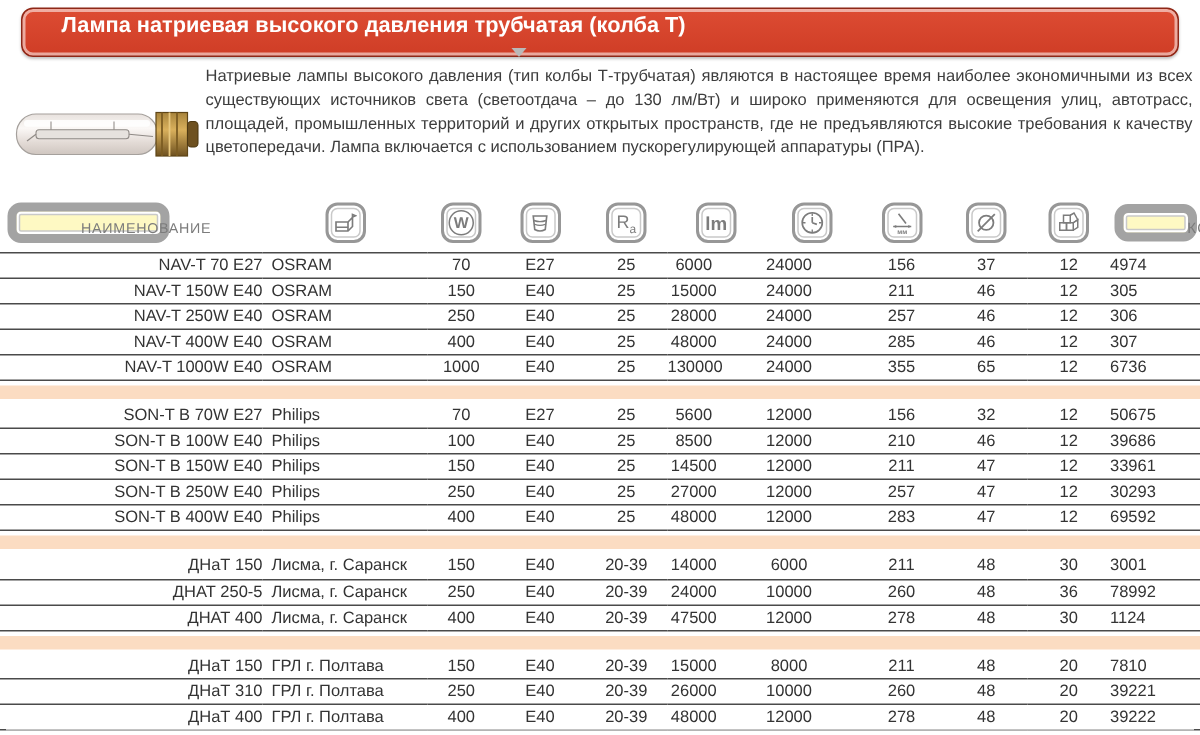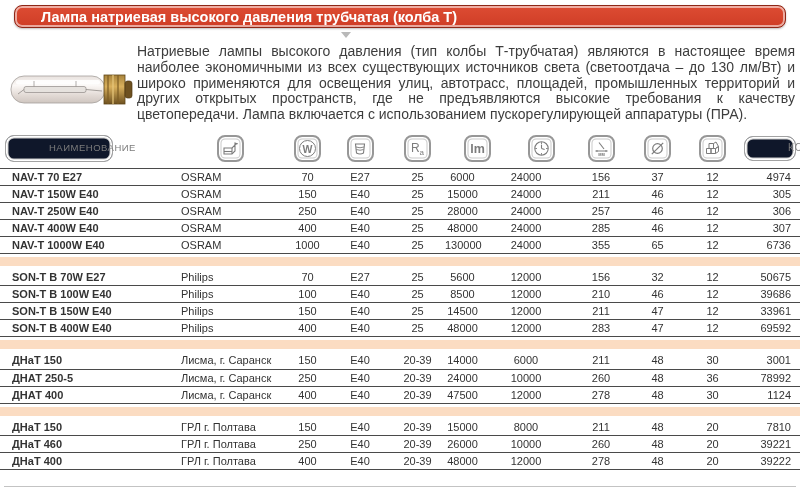--- a/index.html
+++ b/index.html
@@ -3,60 +3,60 @@
 <meta charset="utf-8">
 <style>
   * { margin:0; padding:0; box-sizing:border-box; }
   html,body { background:#fff; }
   .page {
     position:relative; width:800px; height:490px; background:#fff;
     font-family:"Liberation Sans", sans-serif; color:#333; overflow:hidden;
   }
   
   .title-bar {
-    position:absolute; left:14px; right:14px; top:5px; height:23px;
+    position:absolute; left:14px; right:14px; top:5px; height:33px;
     background:linear-gradient(#dd4c33,#cf3d26);
     border:1px solid #8e2717; border-radius:8px;
     box-shadow:inset 0 0 0 2px rgba(255,255,255,.55), 0 1px 2px rgba(0,0,0,.25);
     color:#fff; font-size:14.5px; font-weight:bold;
     line-height:23px; padding-left:26px; white-space:nowrap;
   }
   .arrow-down {
     position:absolute; left:341px; top:32px; width:0; height:0;
     border-left:5px solid transparent; border-right:5px solid transparent;
     border-top:6px solid #b9b9b9;
   }
   
   .intro { position:absolute; left:8px; right:5px; top:42px; height:86px; }
   .lamp-img { position:absolute; left:0; top:8px; width:128px; height:78px; }
   .desc {
     position:absolute; left:129px; right:0; top:2px;
-    font-size:14px; line-height:15.8px; text-align:justify; color:#3d3d3d;
+    font-size:11px; line-height:15.8px; text-align:justify; color:#3d3d3d;
   }
   
   table.lamps {
     position:absolute; left:0; top:130px; width:800px;
     border-collapse:collapse; table-layout:fixed;
   }
   table.lamps th { height:38px; vertical-align:middle; font-weight:normal;
     border-bottom:1.5px solid #4a4a4a; }
   table.lamps td { height:17px; font-size:11px; color:#333;
     border-bottom:1.5px solid #4a4a4a; white-space:nowrap; overflow:hidden; }
-  td.c-name  { text-align:left;  padding-left:12px;font-weight:bold; }
+  td.c-name  { text-align:right;  padding-left:24px; }
   td.c-mfr   { text-align:left;  padding-left:6px; }
   td.c-mid   { text-align:center; }
   td.c-rnum  { text-align:center; padding-right:30px; }
-  td.c-code  { text-align:right; padding-right:9px; }
+  td.c-code  { padding-right:9px; }
   tr.band-row td { border-bottom:none; height:15px; padding:0; }
   .band { height:9px; margin:3px 0; background:#fbdcc2; }
   
   .pill {
-    display:inline-block; border:1px solid #a3a3a3; border-radius:9px;
+    display:inline-block; border:6px solid #a3a3a3; border-radius:9px;
     box-shadow:inset 0 0 0 1.5px #fff, inset 0 0 0 2.5px #c9c9c9;
-    color:#7c7c7c; background:#0f172a; text-align:center;padding-left:43px;
+    color:#7c7c7c; background:#fef9c3; text-align:center;padding-left:43px;
   }
   .pill.name-pill { width:108px; height:27px; line-height:23px; font-size:9.5px; letter-spacing:.5px; margin-left:5px; }
   .pill.code-pill { width:52px; height:25px; line-height:21px; font-size:10px; letter-spacing:1px; }
   .icon-box {
     display:inline-flex; align-items:center; justify-content:center;
     width:27px; height:27px; border:2px solid #979797; border-radius:8px;
     box-shadow:inset 0 0 0 1.5px #fff, inset 0 0 0 2.5px #c9c9c9;
     color:#7c7c7c; background:#fff; font-size:12px; font-weight:bold;
   }
   .icon-box svg { display:block; }
@@ -318,20 +318,33 @@
           <td class="c-mid">E40</td>
           <td class="c-mid">25</td>
           <td class="c-rnum">14500</td>
           <td class="c-rnum">12000</td>
           <td class="c-mid">211</td>
           <td class="c-mid">47</td>
           <td class="c-mid">12</td>
           <td class="c-code">33961</td>
         </tr>
         <tr>
+          <td class="c-name">SON-T B 250W  E40</td>
+          <td class="c-mfr">Philips</td>
+          <td class="c-mid">250</td>
+          <td class="c-mid">E40</td>
+          <td class="c-mid">25</td>
+          <td class="c-rnum">27000</td>
+          <td class="c-rnum">12000</td>
+          <td class="c-mid">257</td>
+          <td class="c-mid">47</td>
+          <td class="c-mid">12</td>
+          <td class="c-code">30293</td>
+        </tr>
+        <tr>
           <td class="c-name">SON-T B 400W  E40</td>
           <td class="c-mfr">Philips</td>
           <td class="c-mid">400</td>
           <td class="c-mid">E40</td>
           <td class="c-mid">25</td>
           <td class="c-rnum">48000</td>
           <td class="c-rnum">12000</td>
           <td class="c-mid">283</td>
           <td class="c-mid">47</td>
           <td class="c-mid">12</td>
@@ -393,21 +406,21 @@
           <td class="c-mid">E40</td>
           <td class="c-mid">20-39</td>
           <td class="c-rnum">15000</td>
           <td class="c-rnum">8000</td>
           <td class="c-mid">211</td>
           <td class="c-mid">48</td>
           <td class="c-mid">20</td>
           <td class="c-code">7810</td>
         </tr>
         <tr>
-          <td class="c-name">ДНаТ 460</td>
+          <td class="c-name">ДНаТ 310</td>
           <td class="c-mfr">ГРЛ г. Полтава</td>
           <td class="c-mid">250</td>
           <td class="c-mid">E40</td>
           <td class="c-mid">20-39</td>
           <td class="c-rnum">26000</td>
           <td class="c-rnum">10000</td>
           <td class="c-mid">260</td>
           <td class="c-mid">48</td>
           <td class="c-mid">20</td>
           <td class="c-code">39221</td>

